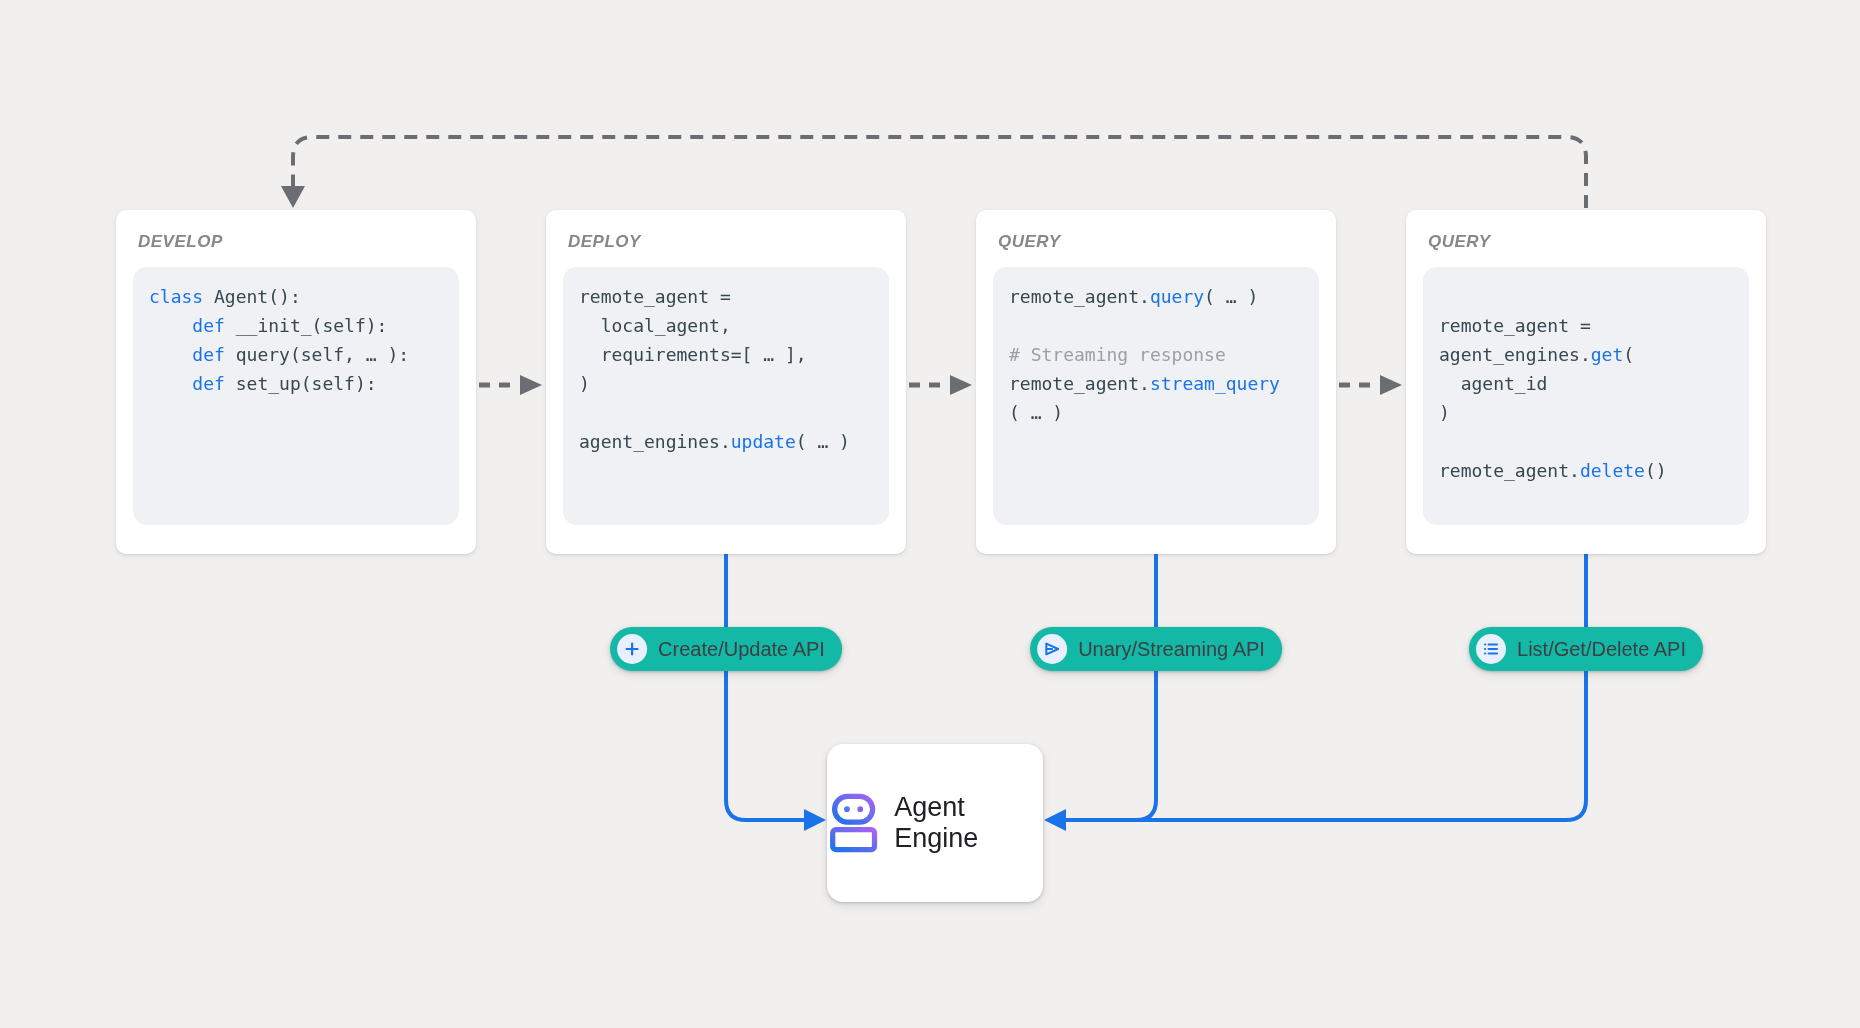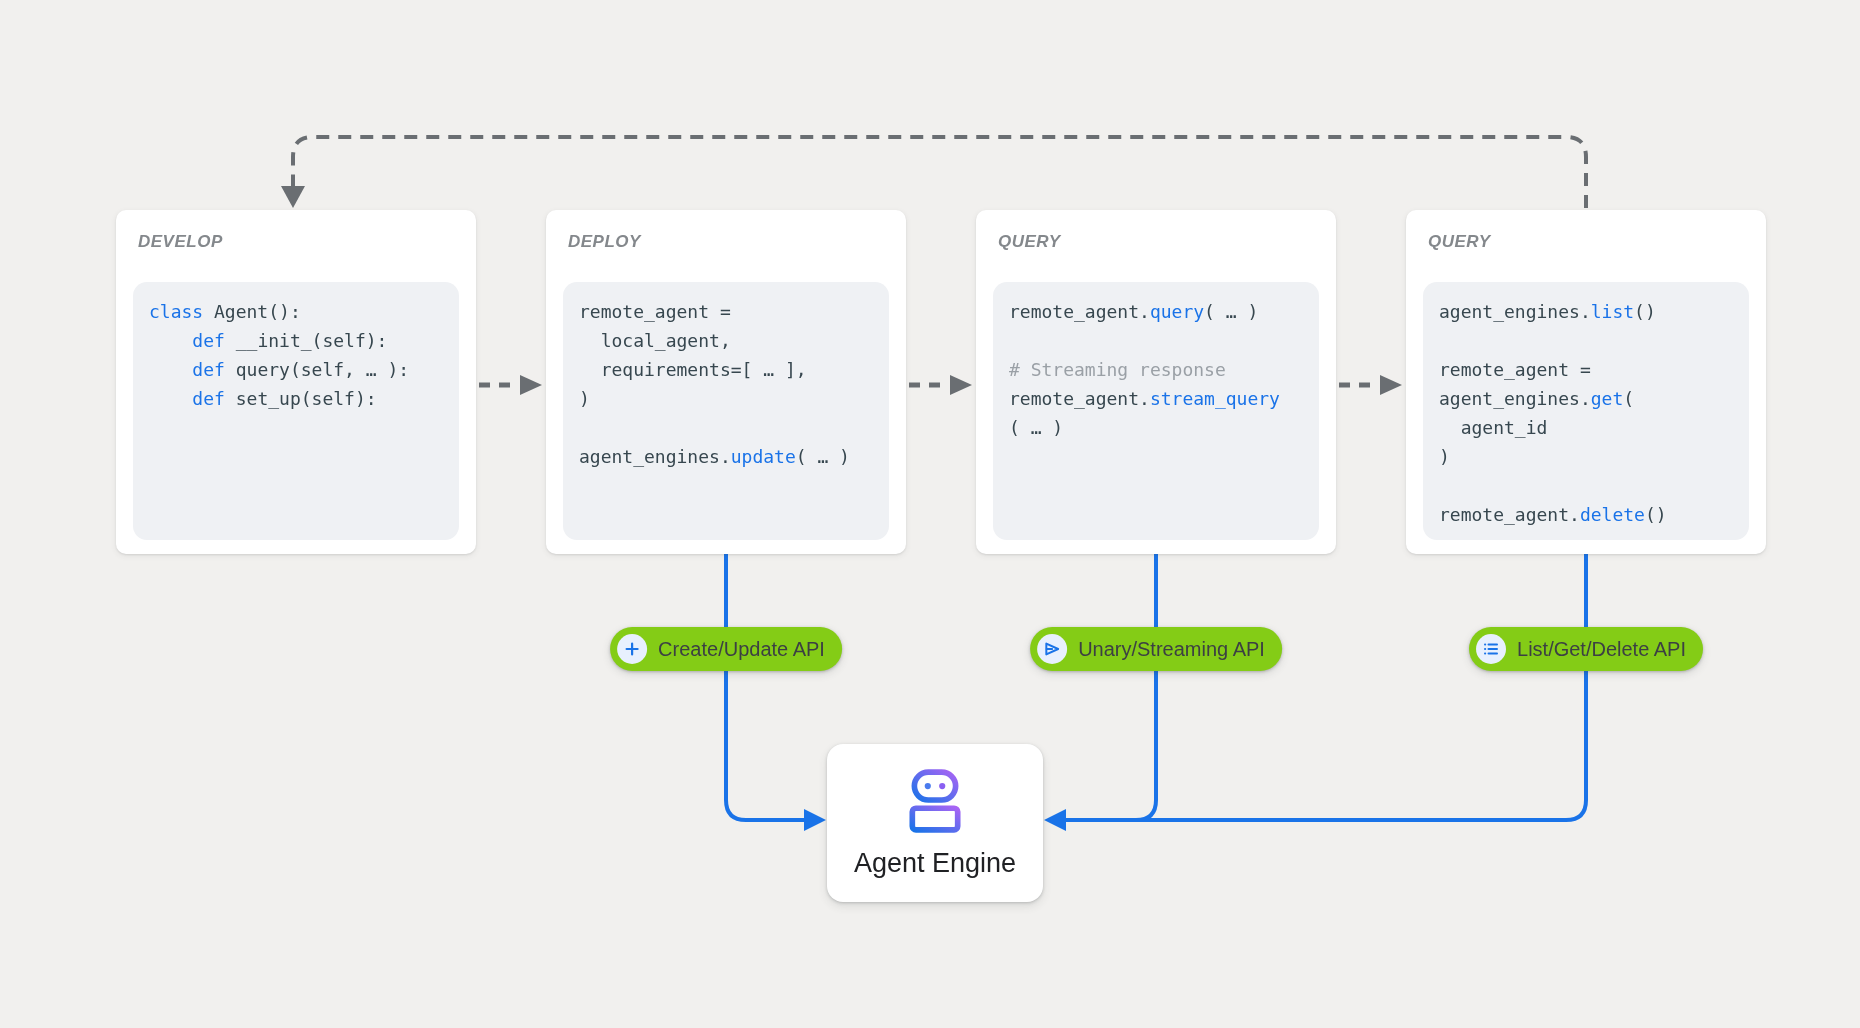--- a/index.html
+++ b/index.html
@@ -18,39 +18,39 @@
   .gap-arrow-line{fill:none;stroke:var(--connector-gray);stroke-width:5;stroke-dasharray:11 9;}
   .gray-head{fill:var(--connector-gray);stroke:none;}
   .blue-line{fill:none;stroke:var(--connector-blue);stroke-width:4;}
   .blue-head{fill:var(--connector-blue);stroke:none;}
 
   .card{position:absolute;top:210px;width:360px;height:344px;background:var(--card-bg);
         border-radius:10px;box-shadow:0 1px 2px rgba(60,64,67,.12),0 2px 6px rgba(60,64,67,.08);
         z-index:2;}
   .card-title{position:absolute;left:22px;top:22px;font-size:17px;font-weight:bold;
         color:var(--card-title);letter-spacing:.5px;font-style:italic;}
-  .code-block{position:absolute;left:17px;right:17px;top:72px;height:258px;
+  .code-block{position:absolute;left:17px;right:17px;top:57px;height:258px;
         background:var(--code-bg);border-radius:14px;padding:15px 0 0 16px;box-sizing:border-box;
         font-family:"DejaVu Sans Mono", monospace;font-size:18px;line-height:29px;
         color:var(--code-text);overflow:hidden;}
   .code-line{white-space:pre;}
   .kw{color:var(--code-keyword);}
   .cm{color:var(--code-comment);}
 
   .pill{position:absolute;top:627px;height:44px;transform:translateX(-50%);
         display:inline-flex;align-items:center;gap:11px;padding:0 17px 0 7px;
-        background:#84cc16;border-radius:22px;z-index:3;
+        background:#14b8a6;border-radius:22px;z-index:3;
         box-shadow:0 1px 3px rgba(60,64,67,.3),0 3px 8px rgba(60,64,67,.15);}
   .pill-icon{width:30px;height:30px;border-radius:50%;background:var(--pill-icon-bg);
         display:flex;align-items:center;justify-content:center;flex:0 0 auto;}
   .pill-label{font-size:20px;color:var(--pill-text);font-weight:500;white-space:nowrap;}
 
   .engine{position:absolute;left:827px;top:744px;width:216px;height:158px;background:#fff;
         border-radius:16px;z-index:3;box-shadow:0 1px 3px rgba(60,64,67,.25),0 4px 10px rgba(60,64,67,.12);
-        display:flex;flex-direction:column;align-items:center;justify-content:center;gap:14px;}
+        display:flex;flex-direction:row;align-items:center;justify-content:center;gap:14px;}
   .engine-label{font-size:27px;font-weight:500;color:var(--engine-text);}
 </style>
 </head>
 <body>
 
 <div class="stage">
 
   <svg class="connectors" width="1860" height="1028" viewBox="0 0 1860 1028">
 
     <path class="dash-loop" d="M 1586 208 L 1586 157 Q 1586 137 1566 137 L 313 137 Q 293 137 293 157 L 293 186"></path>
@@ -97,21 +97,20 @@
         <div class="code-line"><span class="">remote_agent.</span><span class="kw">query</span><span class="">( … )</span></div>
         <div class="code-line">&nbsp;</div>
         <div class="code-line"><span class="cm"># Streaming response</span></div>
         <div class="code-line"><span class="">remote_agent.</span><span class="kw">stream_query</span></div>
         <div class="code-line"><span class="">( … )</span></div>
       </div>
   </div>
   <div class="card" style="left:1406px">
     <div class="card-title">QUERY</div>
     <div class="code-block">
-        <div class="code-line"><span class="">agent_engines.</span><span class="kw">list</span><span class="">()</span></div>
         <div class="code-line">&nbsp;</div>
         <div class="code-line"><span class="">remote_agent =</span></div>
         <div class="code-line"><span class="">agent_engines.</span><span class="kw">get</span><span class="">(</span></div>
         <div class="code-line"><span class="">  agent_id</span></div>
         <div class="code-line"><span class="">)</span></div>
         <div class="code-line">&nbsp;</div>
         <div class="code-line"><span class="">remote_agent.</span><span class="kw">delete</span><span class="">()</span></div>
       </div>
   </div>
 

